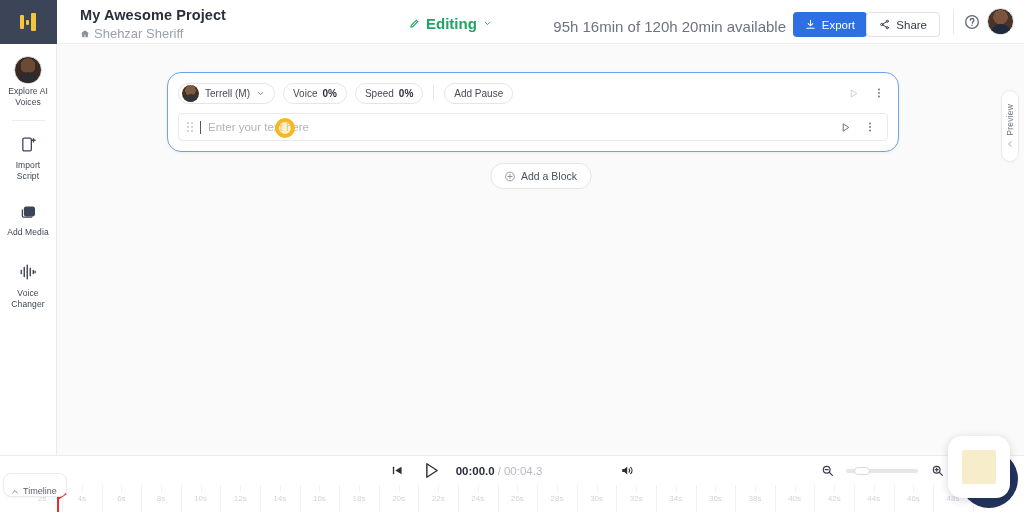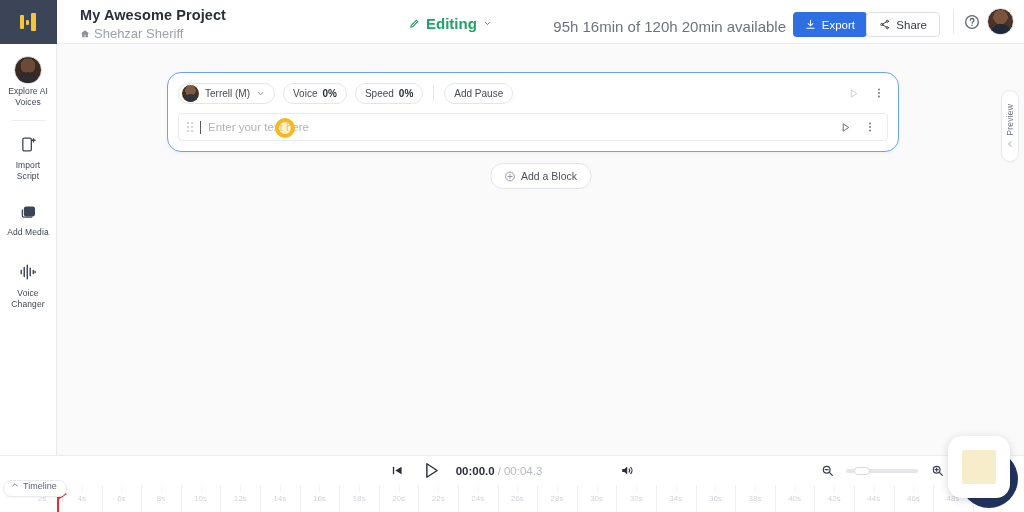--- a/index.html
+++ b/index.html
@@ -169,23 +169,23 @@
   .tick.major { height: 27px; }
   .tick.minor { height: 7px; background: #f3f3f5; }
   .tick-lbl { position: absolute; top: 9px; font-size: 8px; color: #d2d4d9; transform: translateX(-50%); }
   #playhead { position: absolute; left: 57px; bottom: 0; width: 0; height: 27px; }
   #playhead .bar { position: absolute; left: 0; top: 0; width: 2px; height: 27px; background: #ee2b2b; }
   #playhead .flag {
     position: absolute; left: 1px; top: 3px; width: 0; height: 0;
     border-top: 6px solid transparent; border-bottom: 6px solid transparent; border-left: 9px solid #ee2b2b;
   }
   #timeline-pill {
-    position: absolute; left: 3px; bottom: 15px; height: 17px; padding: 0 9px 0 7px;
+    position: absolute; left: 3px; bottom: 15px; height: 24px; padding: 0 9px 0 7px;
     background: #fff; border: 1px solid #eaebef; border-radius: 8px;
-    display: flex; align-items: flex-start; gap: 4px; font-size: 9px; color: #5d6270;
+    display: flex; align-items: flex-end; gap: 4px; font-size: 9px; color: #5d6270;
     cursor: pointer; z-index: 6; box-shadow: 0 1px 2px rgba(0,0,0,.04);
   }
 
   
   #float-widget { position: absolute; right: 4px; bottom: 4px; width: 72px; height: 72px; }
   #float-disc {
     position: absolute; left: 12px; top: 14px; width: 58px; height: 58px; border-radius: 50%;
     background: #22335c;
   }
   #float-card {

